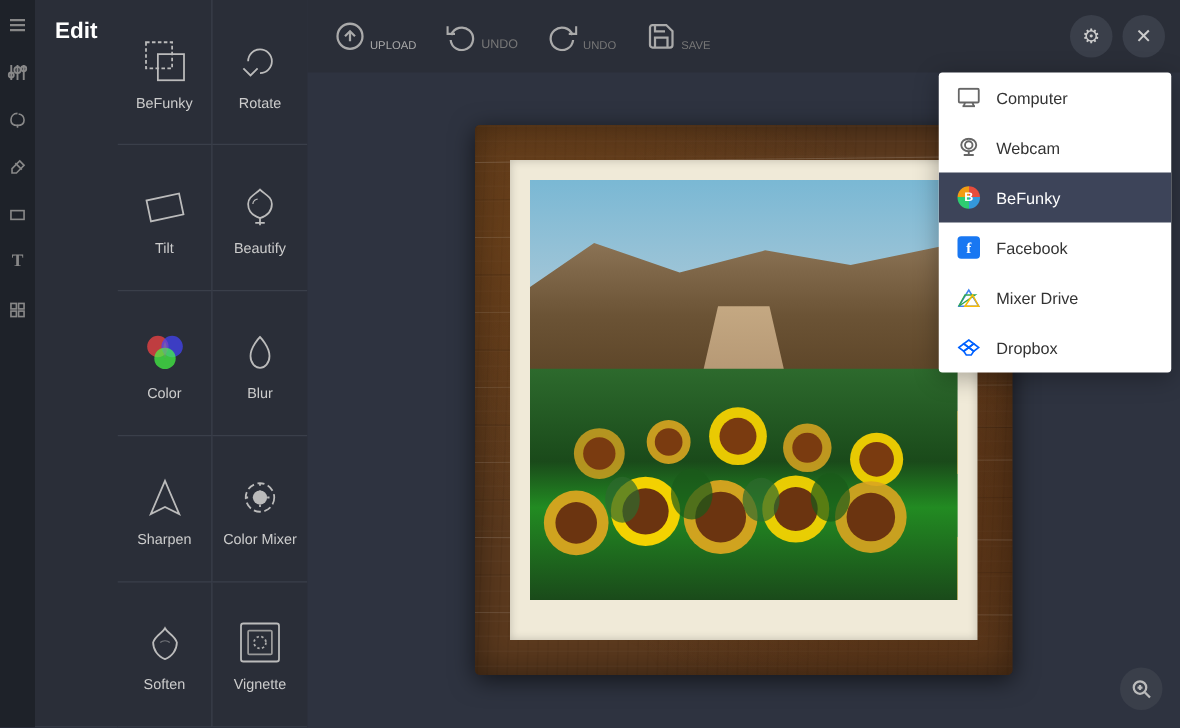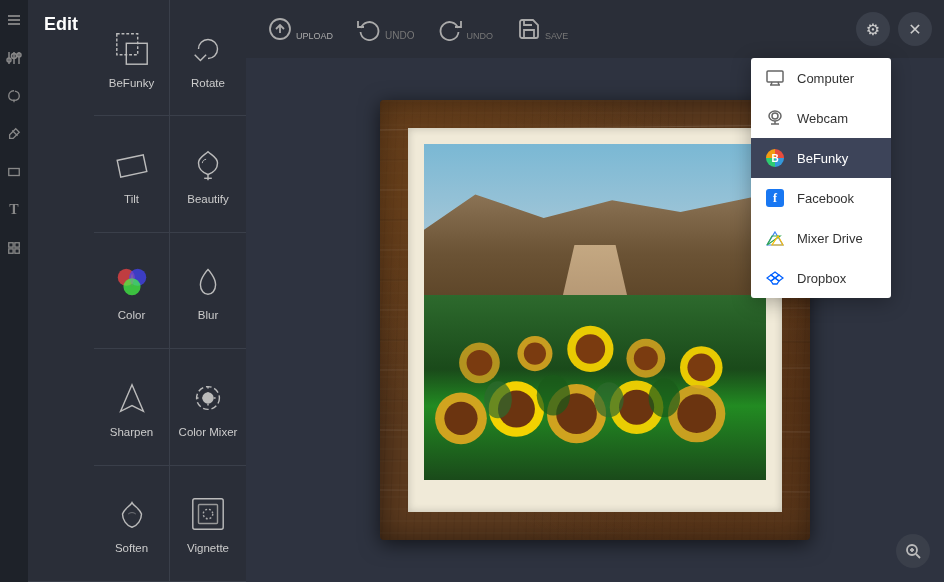--- a/index.html
+++ b/index.html
@@ -262,21 +262,21 @@
       bottom: 0; left: 0; right: 0;
       height: 55%;
       background: linear-gradient(180deg, #2d6a2d 0%, #1a4a1a 40%, #228B22 60%, #1a4a1a 100%);
     }
 
     
     .dropdown-menu {
       position: absolute;
       top: 58px;
       left: 505px;
-      width: 140px;
+      width: 186px;
       background: #fff;
       border-radius: 3px;
       box-shadow: 0 4px 20px rgba(0,0,0,0.3);
       z-index: 100;
       overflow: hidden;
     }
     .dropdown-item {
       display: flex;
       align-items: center;
       gap: 12px;

